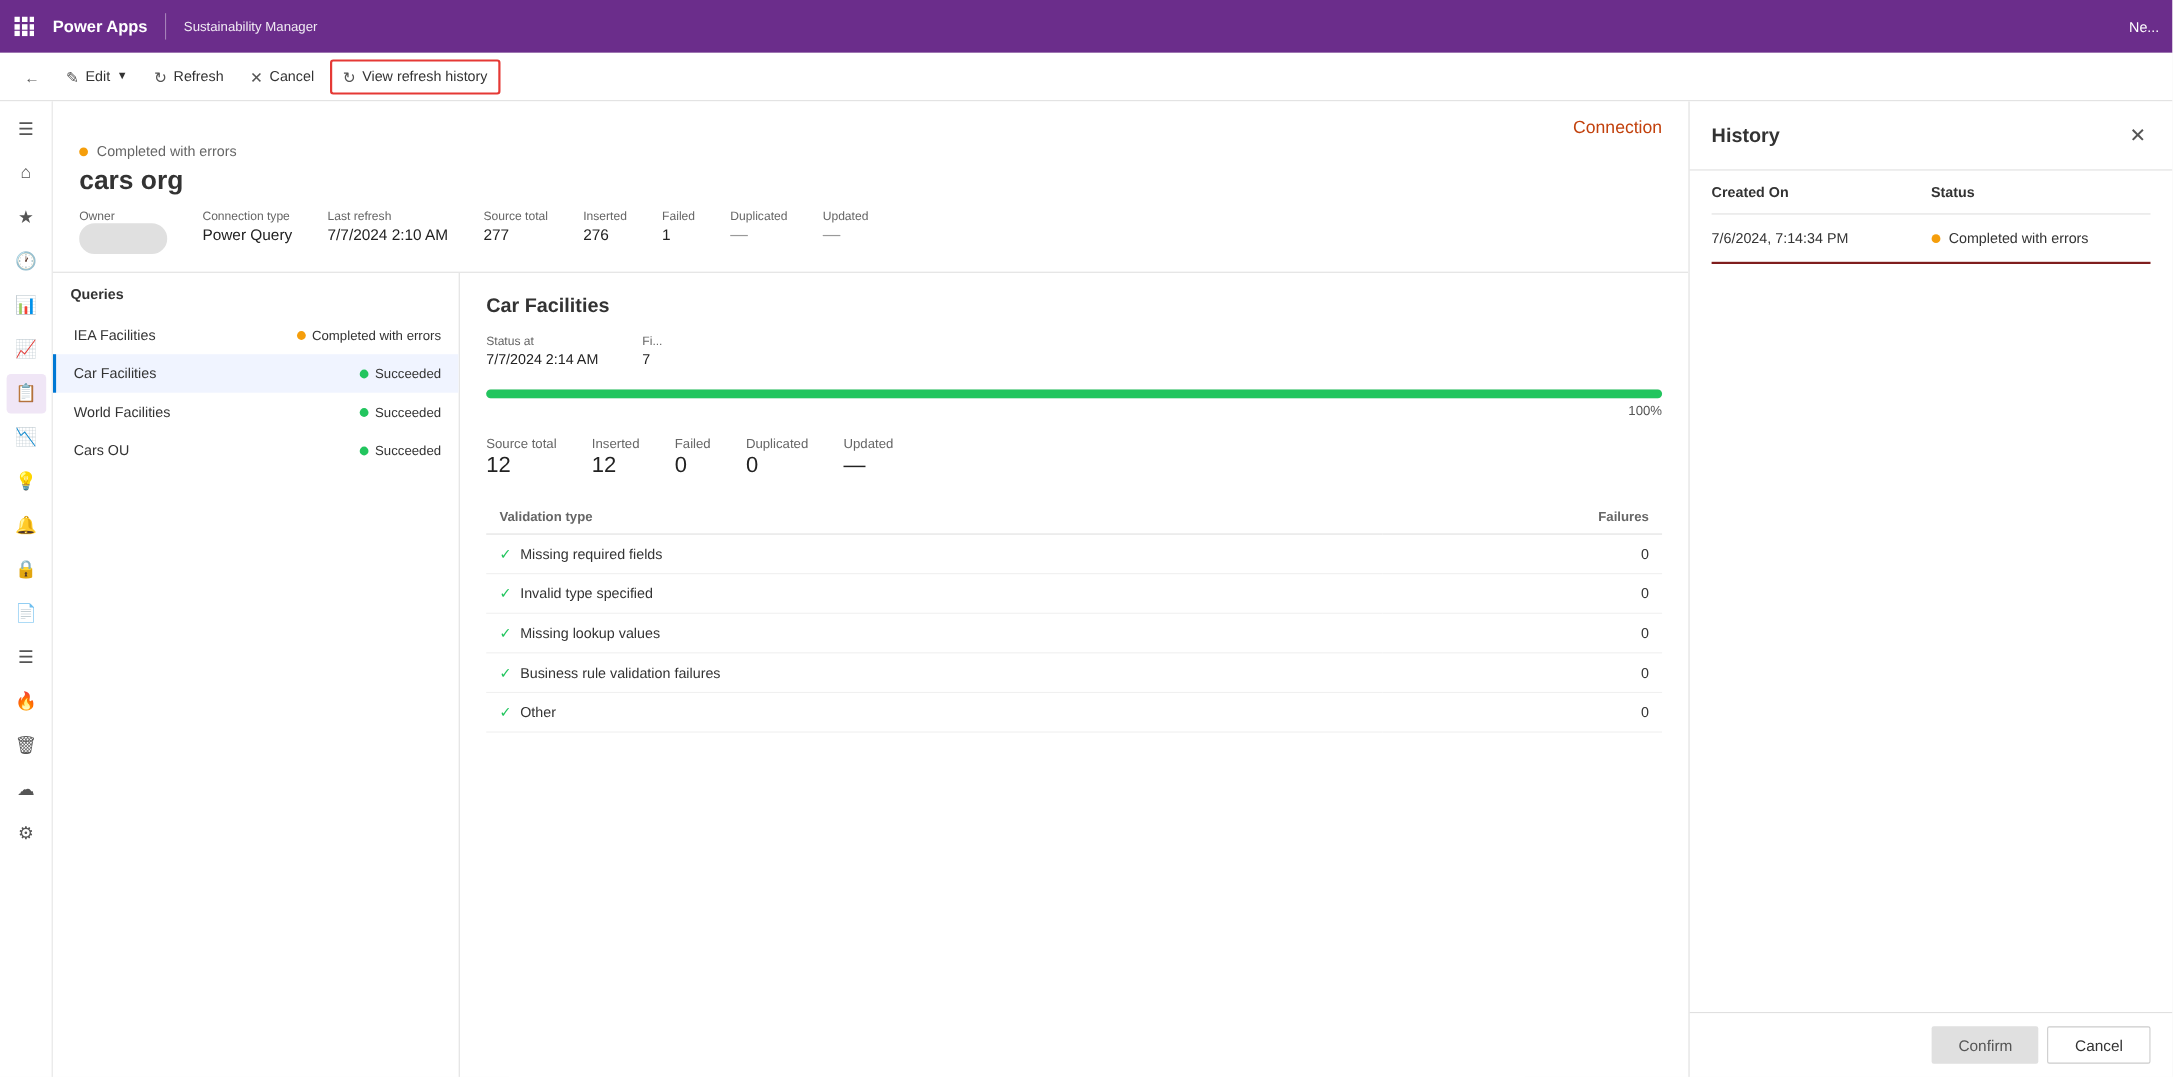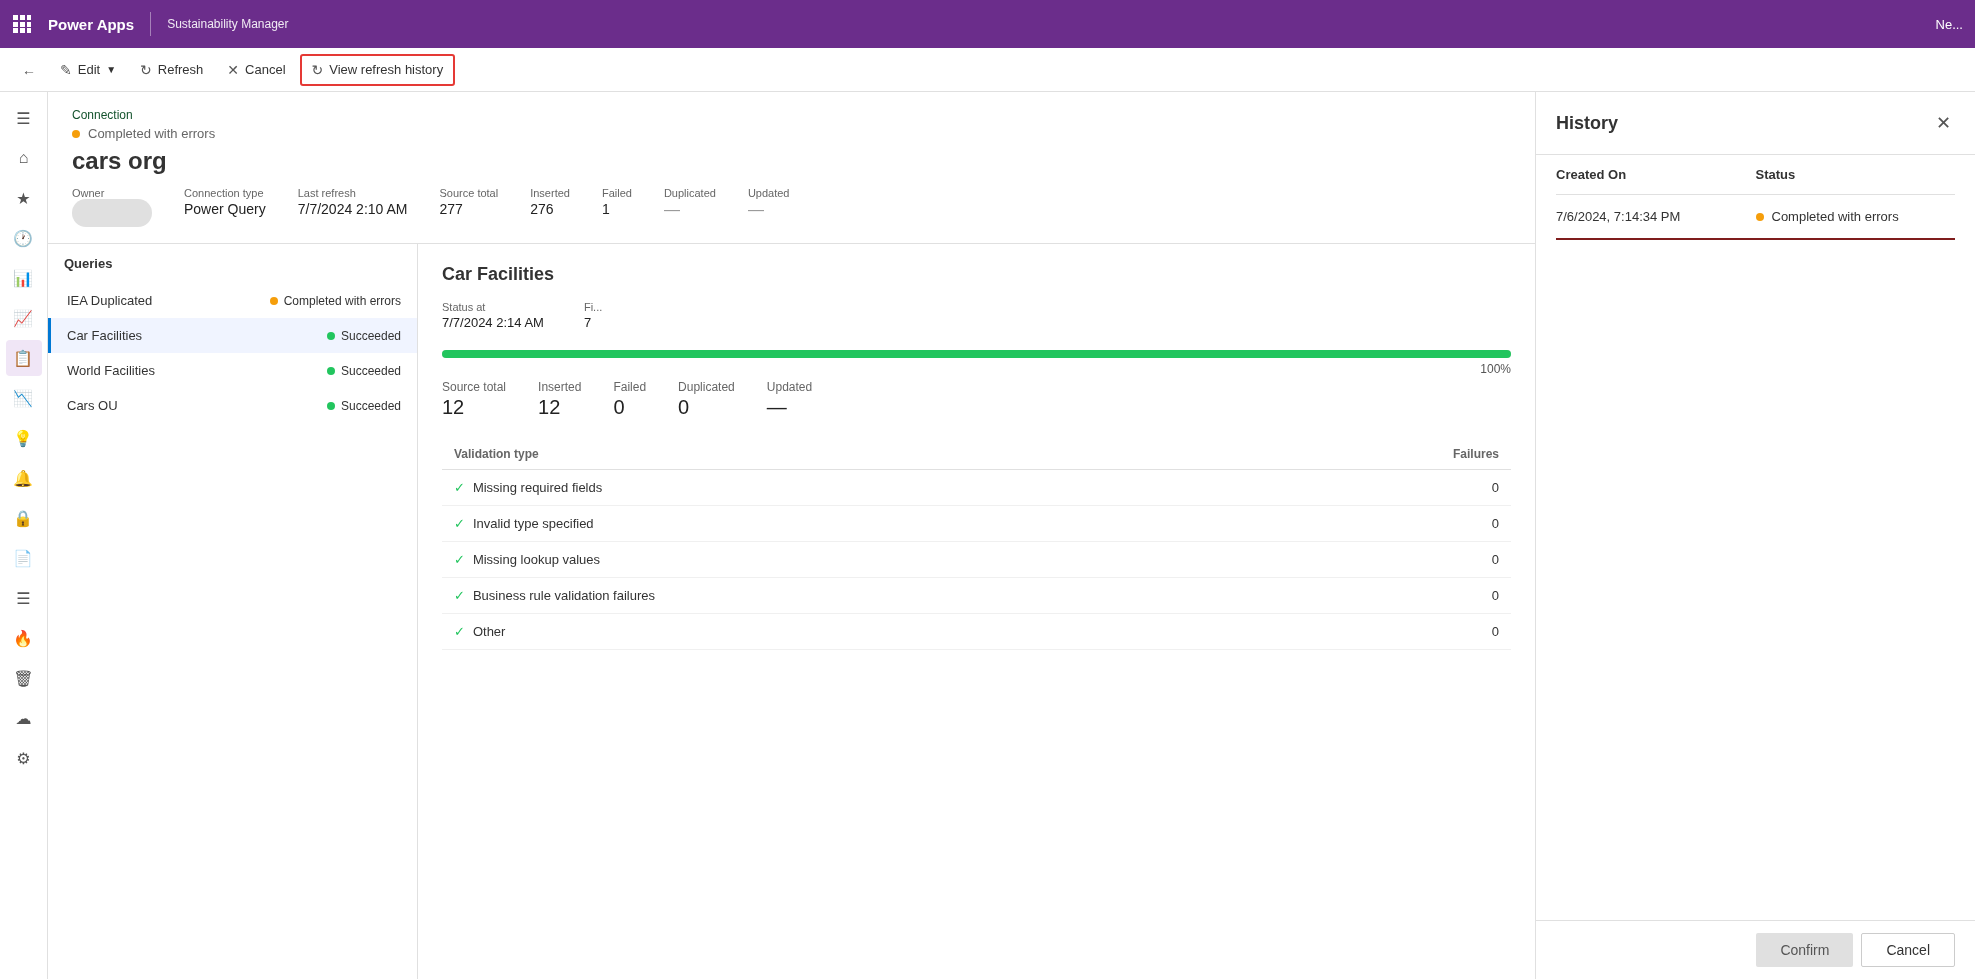--- a/index.html
+++ b/index.html
@@ -90,21 +90,21 @@
       display: flex;
       flex-direction: column;
       background: white;
     }
 
     
     .connection-header {
       padding: 16px 24px;
       border-bottom: 1px solid #e0e0e0;
     }
-    .connection-label { font-size: 12px; color: #14532d; margin-bottom: 4px; }
+    .connection-label { font-size: 16px; color: #c2410c; margin-bottom: 4px; text-align: right; }
     .connection-status { display: flex; align-items: center; gap: 8px; margin-bottom: 6px; }
     .dot { width: 8px; height: 8px; border-radius: 50%; flex-shrink: 0; }
     .dot-orange { background: #f59e0b; }
     .connection-name { font-size: 24px; font-weight: 600; color: #333; }
     .connection-meta { display: flex; gap: 32px; margin-top: 12px; }
     .meta-item { display: flex; flex-direction: column; }
     .meta-label { font-size: 11px; color: #666; }
     .meta-value { font-size: 14px; font-weight: 500; color: #222; margin-top: 2px; }
     .meta-dash { font-size: 16px; color: #999; margin-top: 2px; }
 
@@ -140,21 +140,21 @@
     .query-name { font-size: 13px; color: #333; }
     .query-status { display: flex; align-items: center; gap: 6px; font-size: 12px; }
 
     
     .detail-panel {
       flex: 1;
       overflow-y: auto;
       padding: 20px 24px;
     }
     .detail-title { font-size: 18px; font-weight: 600; margin-bottom: 16px; }
-    .progress-bar-container { margin-bottom: 4px; }
+    .progress-bar-container { margin-bottom: 16px; }
     .progress-bar-track { background: #e0e0e0; border-radius: 4px; height: 8px; width: 100%; }
     .progress-bar-fill { background: #22c55e; border-radius: 4px; height: 8px; }
     .progress-label { font-size: 12px; color: #555; margin-top: 4px; text-align: right; }
 
     .stats-row { display: flex; gap: 32px; margin-bottom: 20px; }
     .stat-item { display: flex; flex-direction: column; }
     .stat-label { font-size: 12px; color: #666; }
     .stat-value { font-size: 20px; font-weight: 500; color: #222; margin-top: 2px; }
 
     .started-row { display: flex; gap: 40px; margin-bottom: 20px; font-size: 13px; }
@@ -353,21 +353,21 @@
       </div>
     </div>
 
     <div class="split-layout">
 
       <div class="queries-panel">
         <div class="queries-title">Queries</div>
 
         <div id="queries-list">
             <div class="query-item">
-    <span class="query-name">IEA Duplicated</span>
+    <span class="query-name">IEA Facilities</span>
     <span class="query-status">
       <span style="width:8px;height:8px;border-radius:50%;background:#f59e0b;display:inline-block;"></span>
       <span>Completed with errors</span>
     </span>
   </div>
             <div class="query-item active">
     <span class="query-name">Car Facilities</span>
     <span class="query-status">
       <span style="width:8px;height:8px;border-radius:50%;background:#22c55e;display:inline-block;"></span>
       <span>Succeeded</span>

